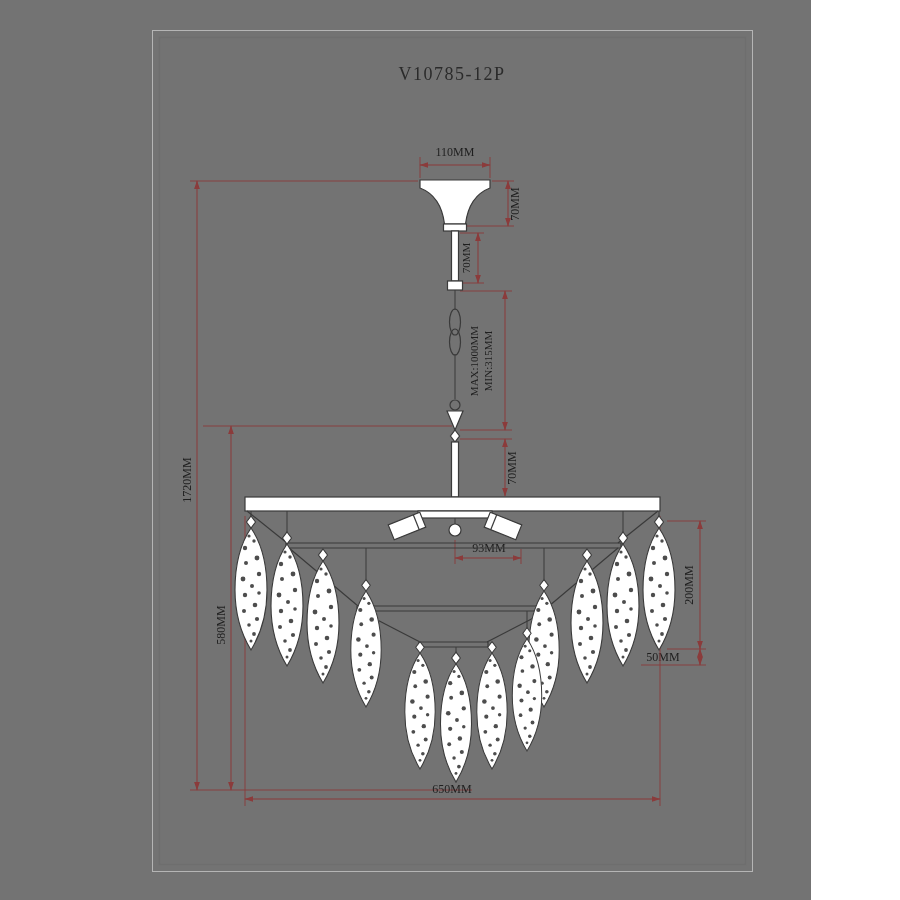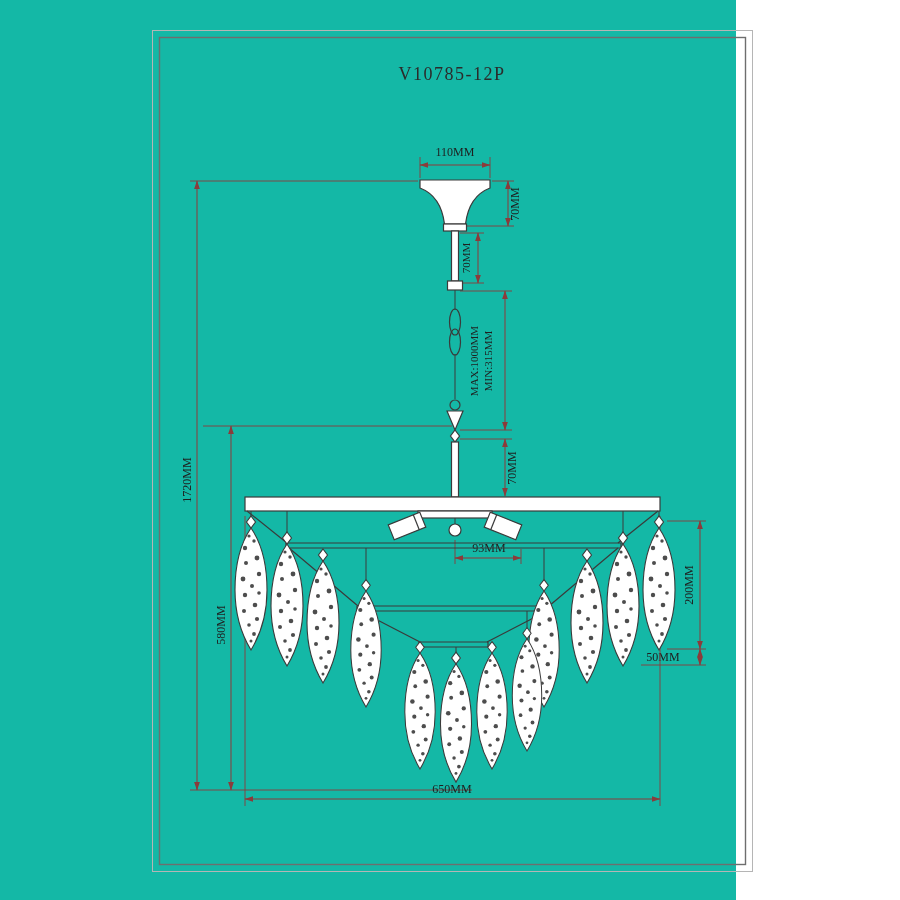--- a/index.html
+++ b/index.html
@@ -1,16 +1,16 @@
 <!DOCTYPE html>
 <html><head>
 <meta charset="utf-8">
 <style>
   html,body { margin:0; padding:0; background:#ffffff; }
-  .canvas { width:736px; height:900px; position:relative; background:#14b8a6;
+  .canvas { width:811px; height:900px; position:relative; background:#737373;
             font-family:"Liberation Serif", serif; }
   svg { display:block; }
   .frame-outer { fill:none; stroke:#b5b5b5; stroke-width:1; }
   .frame-inner { fill:none; stroke:#6e6e6e; stroke-width:1.4; }
   .title-text { font-family:"Liberation Serif", serif; font-size:18px;
                 letter-spacing:1.5px; fill:#2b2b2b; }
   .ext  { stroke:#8b3b3b; stroke-width:0.9; fill:none; }
   .diml { stroke:#8b3b3b; stroke-width:1; fill:none; }
   .dim-text { font-family:"Liberation Serif", serif; font-size:12px; fill:#1f1f1f; }
   .dim-text-sm { font-family:"Liberation Serif", serif; font-size:11px; fill:#1f1f1f; }

